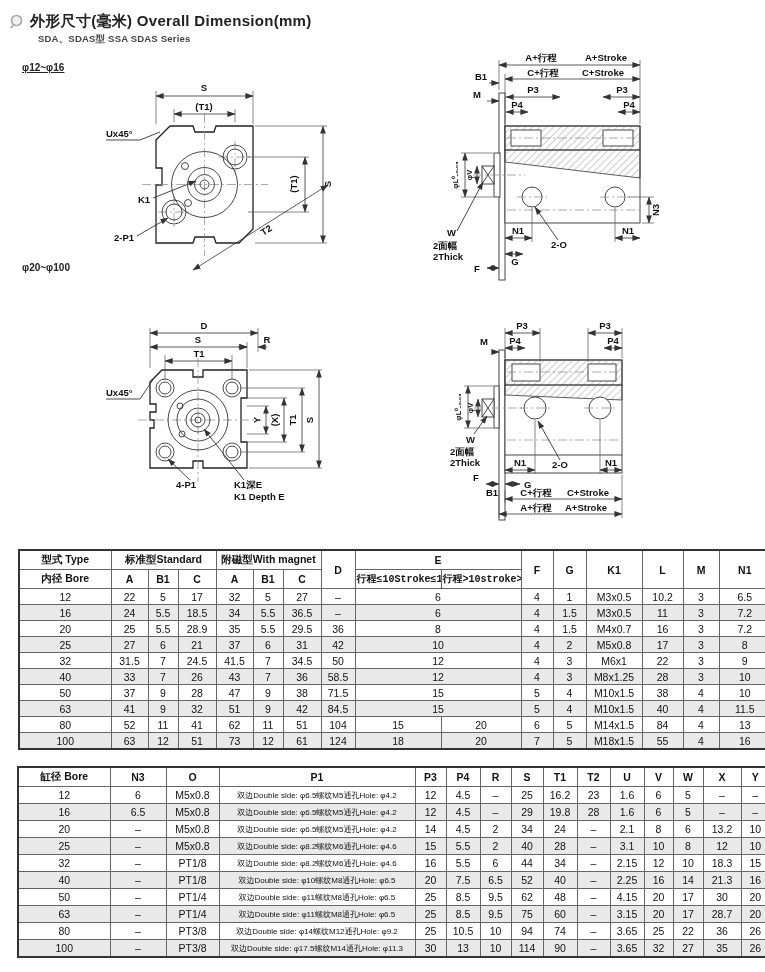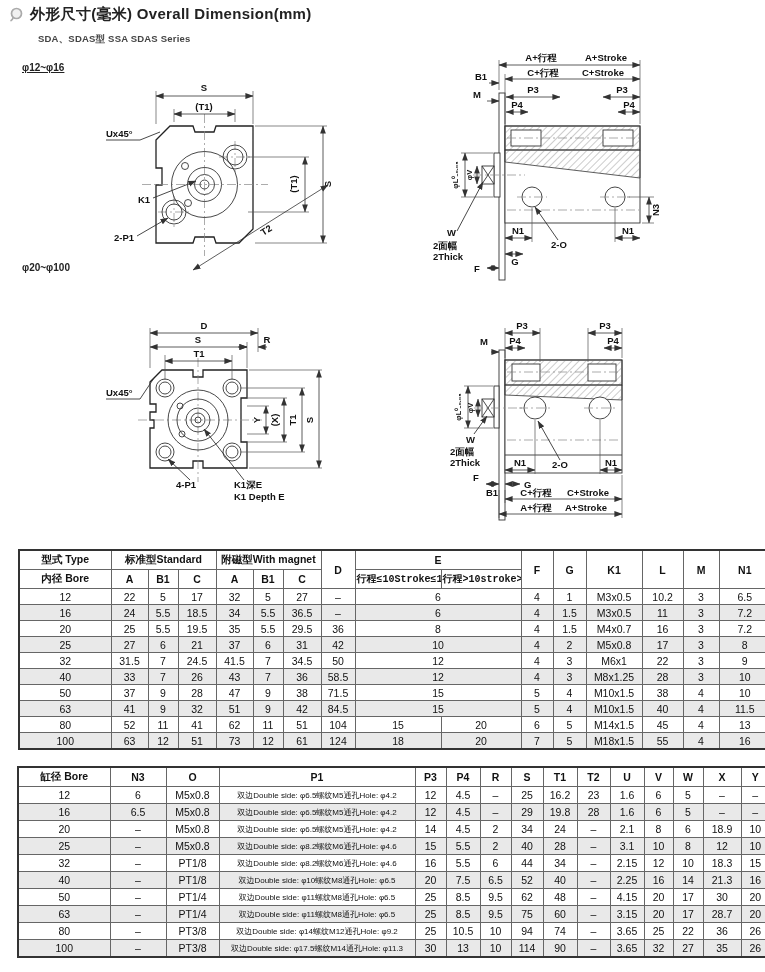--- a/index.html
+++ b/index.html
@@ -40,21 +40,21 @@
     <defs>
       <marker id="arr" viewBox="0 0 10 10" refX="9.5" refY="5" markerWidth="8" markerHeight="8" orient="auto-start-reverse" markerUnits="userSpaceOnUse">
         <path d="M0,1.4 L10,5 L0,8.6 Z" fill="#333"></path>
       </marker>
       <pattern id="hatch" width="5" height="5" patternUnits="userSpaceOnUse" patternTransform="rotate(45)">
         <line x1="0" y1="0" x2="0" y2="5" stroke="#999" stroke-width="1"></line>
       </pattern>
     </defs>
   </svg>
 
-  <div class="abs title-row" style="left:8px;top:5px;">
+  <div class="abs title-row" style="left:8px;top:12px;">
     <svg width="17" height="17">
       <circle cx="8.5" cy="7.5" r="5" fill="#f1f1f1" stroke="#aaa" stroke-width="1.7"></circle>
       <path d="M5.5,11 Q4.5,14 2.5,15" stroke="#aaa" stroke-width="1.7" fill="none"></path>
     </svg>
     <span class="title">外形尺寸(毫米) Overall Dimension(mm)</span>
   </div>
   <div class="abs subtitle" style="left:38px;top:33px;">SDA、SDAS型 SSA SDAS Series</div>
   <div class="abs range" style="left:22px;top:62px;text-decoration:underline;">φ12~φ16</div>
   <div class="abs range" style="left:22px;top:262px;">φ20~φ100</div>
 
@@ -415,21 +415,21 @@
           <td>1.5</td>
           <td>M3x0.5</td>
           <td>11</td>
           <td>3</td>
           <td>7.2</td>
         </tr>
         <tr>
           <td>20</td>
           <td>25</td>
           <td>5.5</td>
-          <td>19.5</td>
+          <td>28.9</td>
           <td>35</td>
           <td>5.5</td>
           <td>29.5</td>
           <td>36</td>
           <td colspan="2">8</td>
           <td>4</td>
           <td>1.5</td>
           <td>M4x0.7</td>
           <td>16</td>
           <td>3</td>
@@ -527,21 +527,21 @@
           <td>41</td>
           <td>62</td>
           <td>11</td>
           <td>51</td>
           <td>104</td>
           <td>15</td>
           <td>20</td>
           <td>6</td>
           <td>5</td>
           <td>M14x1.5</td>
-          <td>45</td>
+          <td>84</td>
           <td>4</td>
           <td>13</td>
         </tr>
         <tr>
           <td>100</td>
           <td>63</td>
           <td>12</td>
           <td>51</td>
           <td>73</td>
           <td>12</td>
@@ -638,21 +638,21 @@
           <td class="p1cell">双边Double side: φ6.5螺纹M5通孔Hole: φ4.2</td>
           <td>14</td>
           <td>4.5</td>
           <td>2</td>
           <td>34</td>
           <td>24</td>
           <td>–</td>
           <td>2.1</td>
           <td>8</td>
           <td>6</td>
-          <td>18.9</td>
+          <td>13.2</td>
           <td>10</td>
         </tr>
         <tr>
           <td>25</td>
           <td>–</td>
           <td>M5x0.8</td>
           <td class="p1cell">双边Double side: φ8.2螺纹M6通孔Hole: φ4.6</td>
           <td>15</td>
           <td>5.5</td>
           <td>2</td>

